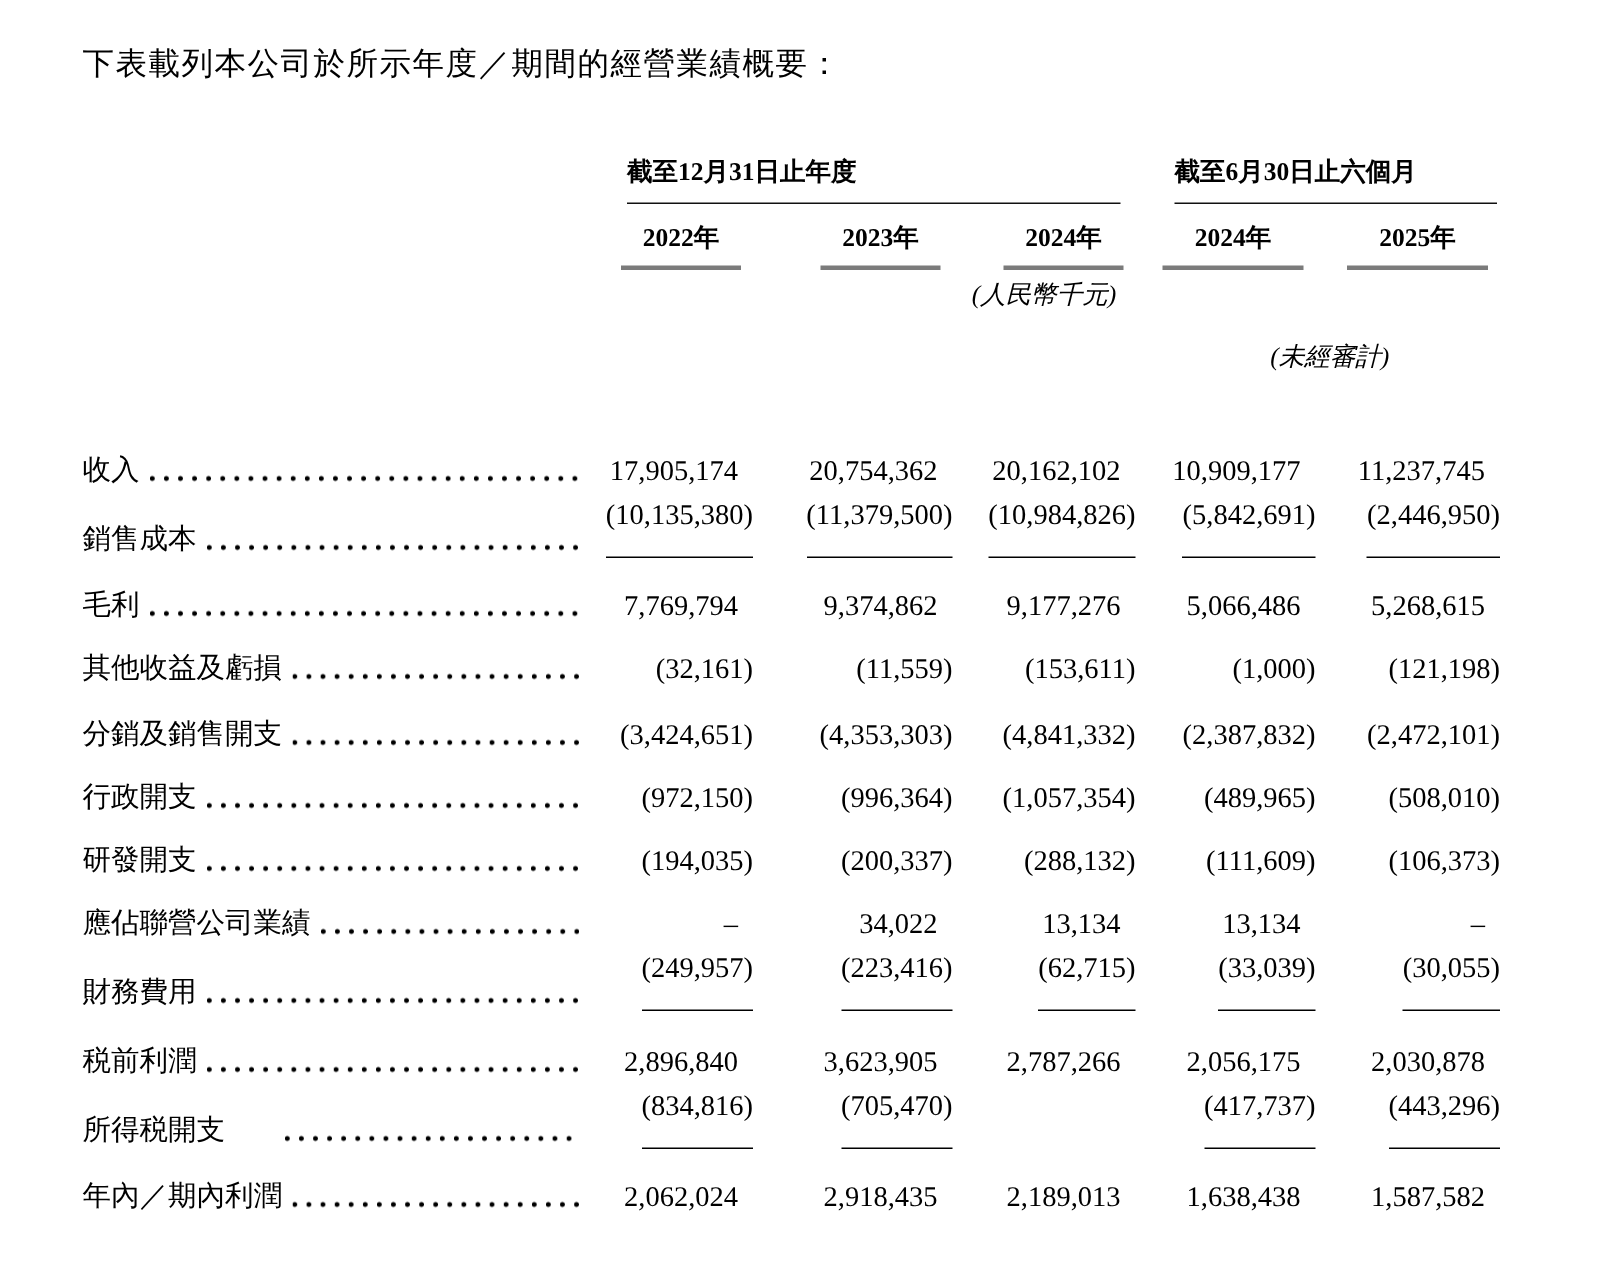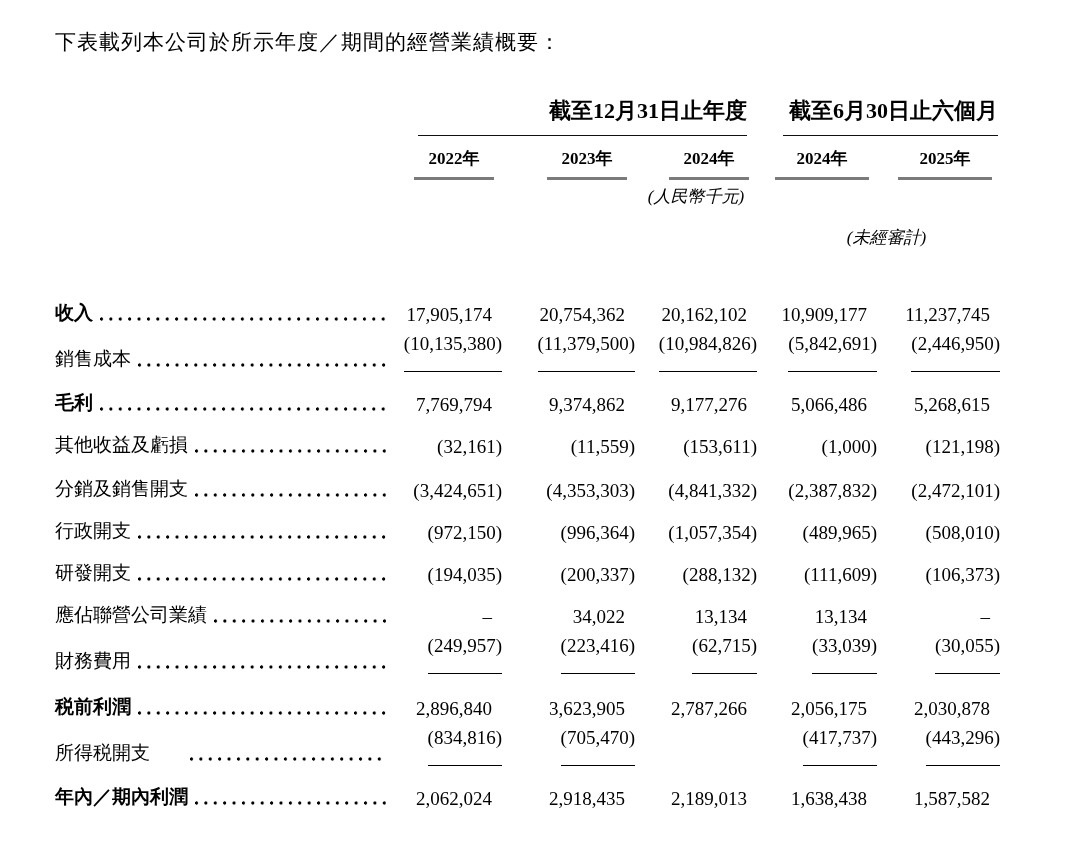--- a/index.html
+++ b/index.html
@@ -6,29 +6,29 @@
   .page{position:relative;width:1070px;height:856px;background:#ffffff;overflow:hidden;
         font-family:"Liberation Serif","DejaVu Serif",serif;color:#000;border-radius:10px;}
   .title{position:absolute;left:55px;top:28px;font-size:21px;letter-spacing:1px;white-space:nowrap;}
   .table{position:absolute;left:55px;top:100px;width:945px;display:grid;
          grid-template-columns:335px 112px 133px 122px 120px 123px;
          grid-template-rows:36px 44px 34px 40px 36px 44px 46px 44px 42px 44px 42px 42px 42px 46px 46px 46px 44px;}
   .cell{display:flex;align-items:flex-end;justify-content:flex-end;
         padding:0 10px 8px 0;font-size:19px;white-space:nowrap;}
   .label-cell{justify-content:flex-start;padding:0 0 8px 0;}
   .lab{white-space:nowrap;}
-  .bold{font-weight:700;}
+  .bold{font-weight:400;}
   .leader{flex:1;height:4px;margin:0 4px 5px 7px;
           background-image:radial-gradient(circle at 1.5px 2px,#000 1.35px,rgba(0,0,0,0) 1.9px);
           background-size:9.4px 4px;background-repeat:repeat-x;background-position:left bottom;}
   .num{display:inline-block;}
   .num.sum{border-bottom:1.5px solid #000;padding-bottom:16px;}
   .neg{margin-right:-10px;}
   .group-cell{display:flex;align-items:flex-end;}
-  .group-inner{flex:1;text-align:right;font-weight:700;font-size:22px;
+  .group-inner{flex:1;text-align:left;font-weight:700;font-size:17px;
                border-bottom:1.5px solid #101010;padding-bottom:9px;white-space:nowrap;}
   .g1 .group-inner{margin:0 10px 0 28px;}
   .g2 .group-inner{margin:0 2px 0 26px;}
   .year-cell{display:flex;align-items:flex-end;justify-content:flex-end;}
   .year-inner{text-align:center;font-weight:700;font-size:17px;
               border-bottom:3px solid #7b7b7b;padding-bottom:7px;margin-right:8px;white-space:nowrap;}
   .w3{width:80px;}
   .w6{width:94px;}
   .note{font-style:italic;font-size:17px;text-align:center;white-space:nowrap;}
   .note-rmb{padding-top:5px;}

